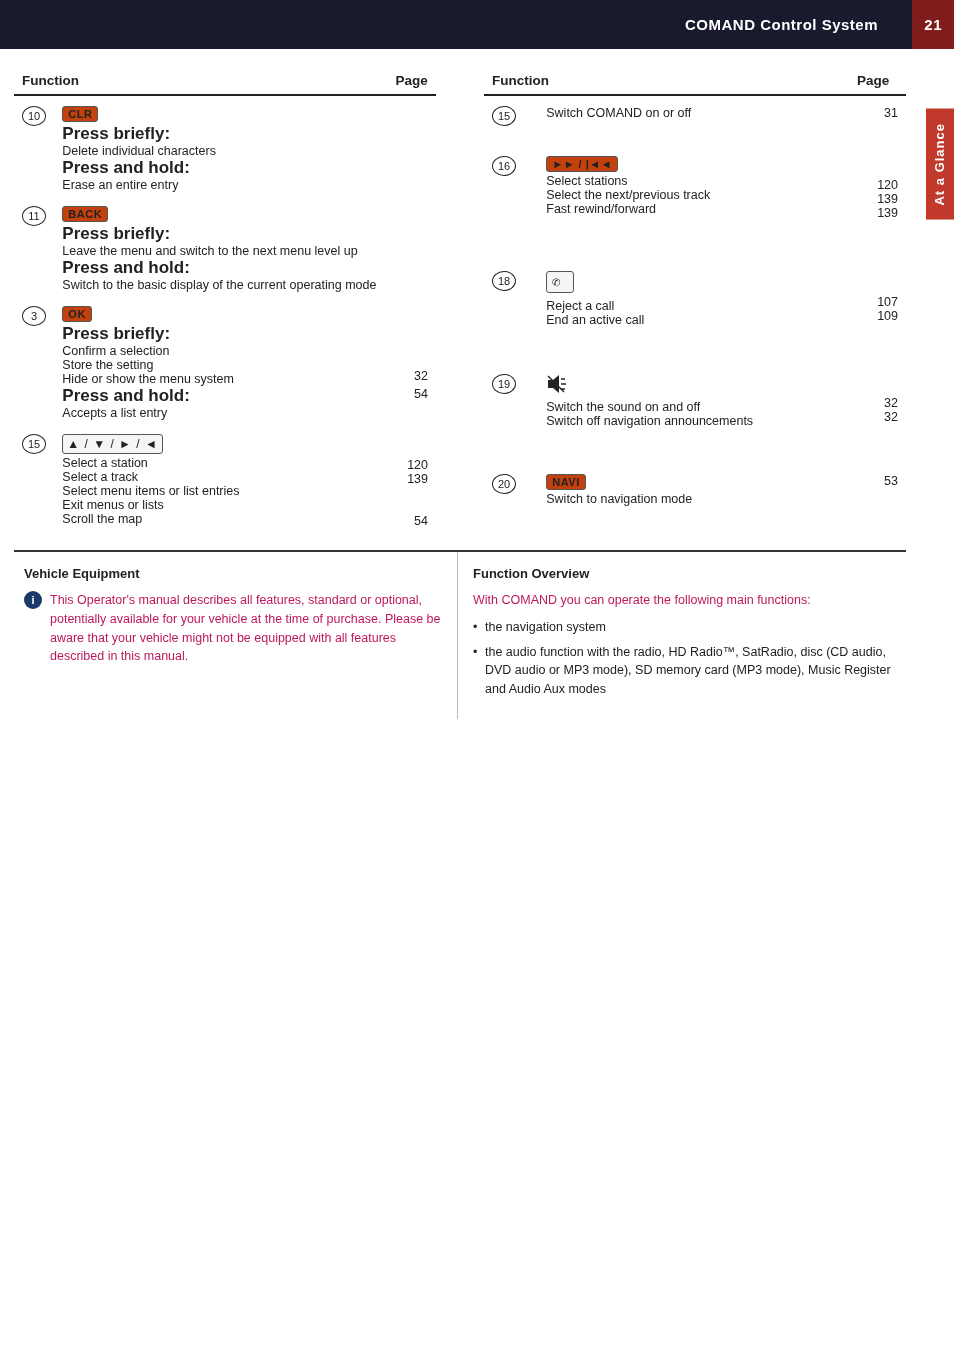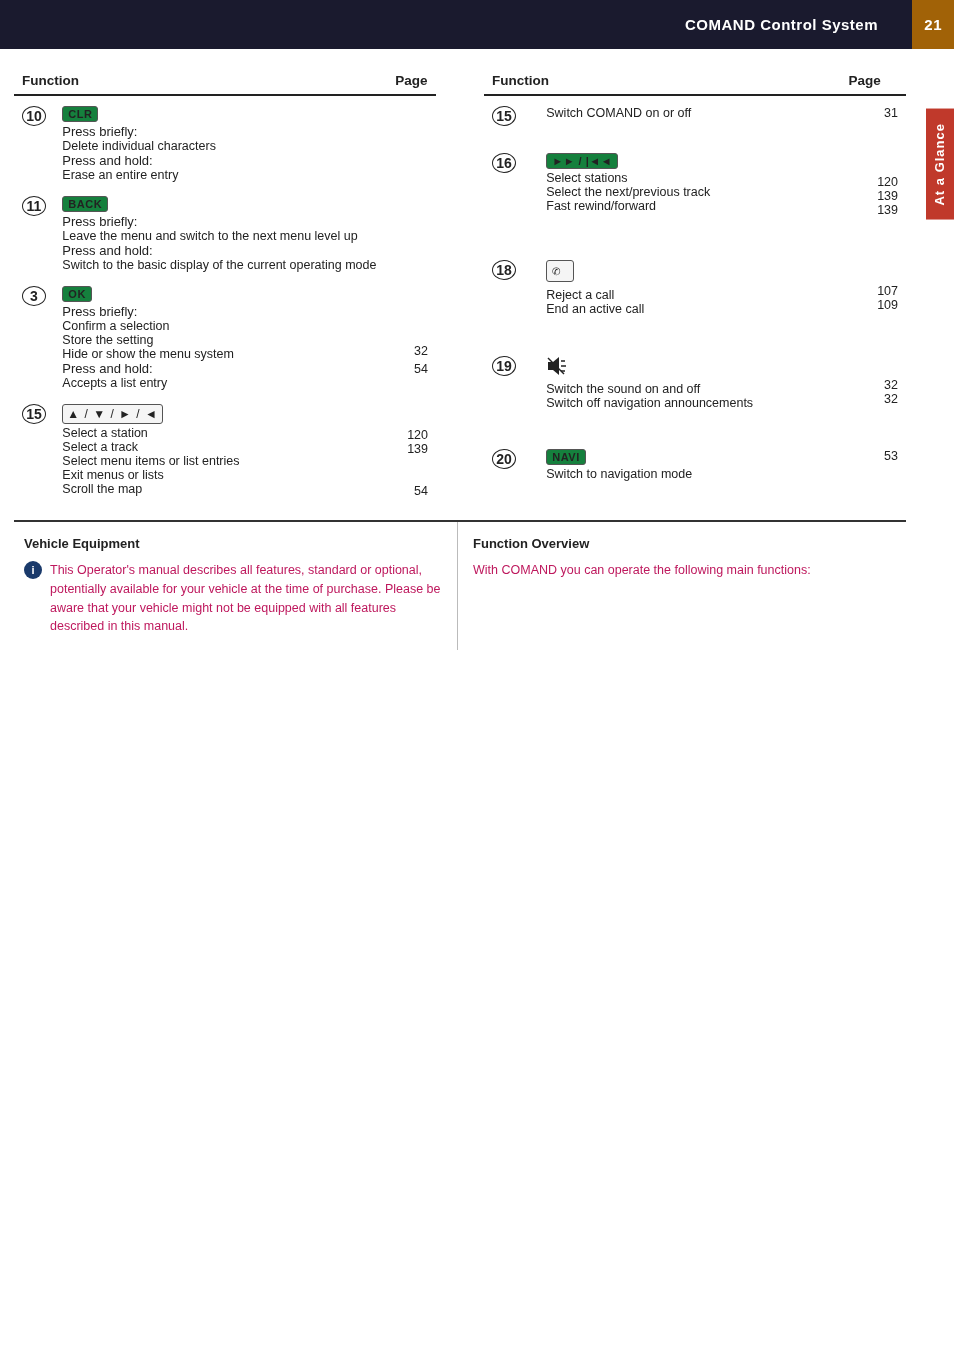--- a/index.html
+++ b/index.html
@@ -17,21 +17,21 @@
       background: #1a1a2e;
       color: #fff;
       text-align: right;
       padding: 8px 16px 8px 0;
       font-size: 15px;
       font-weight: bold;
       letter-spacing: 0.5px;
       position: relative;
     }
     .header-page-num {
-      background: #a16207;
+      background: #7f1d1d;
       color: #fff;
       padding: 6px 12px;
       font-size: 15px;
       font-weight: bold;
       position: absolute;
       right: 0;
       top: 0;
       bottom: 0;
       display: flex;
       align-items: center;
@@ -79,21 +79,21 @@
     }
 
     .func-table th {
       font-weight: bold;
       font-size: 13.5px;
       padding: 6px 8px 6px 8px;
       border-bottom: 2px solid #222;
       text-align: left;
     }
     .func-table th.page-col {
-      text-align: left;
+      text-align: center;
     }
     .func-table td {
       padding: 4px 8px;
       vertical-align: top;
     }
     .func-table td.page-val {
       text-align: right;
       white-space: nowrap;
     }
     .func-table tr.row-top td {
@@ -105,40 +105,40 @@
       font-size: 12px;
     }
     .circle-num {
       display: inline-flex;
       align-items: center;
       justify-content: center;
       width: 24px;
       height: 20px;
       border-radius: 50%;
       border: 1.5px solid #222;
-      font-size: 14px;
-      font-weight: bold;
+      font-size: 11px;
+      font-weight: normal;
     }
 
     .key-badge {
       display: inline-block;
       border: 1.5px solid #555;
       border-radius: 3px;
       padding: 1px 5px;
       font-size: 11px;
       font-weight: bold;
-      background: #15803d;
+      background: #c2410c;
       color: #222;
       letter-spacing: 0.5px;
       margin-bottom: 2px;
     }
 
     .bold-label {
-      font-weight: normal;
-      font-size: 13px;
+      font-weight: bold;
+      font-size: 17px;
     }
 
     .func-desc {
       font-size: 12.5px;
       color: #222;
     }
 
     
     .arrow-group {
       font-size: 12px;
@@ -398,17 +398,21 @@
       <div class="bottom-left">
         <div class="bottom-section-title">Vehicle Equipment</div>
         <div class="info-row">
           <span class="info-icon">i</span>
           <span class="info-text">This Operator's manual describes all features, standard or optional, potentially available for your vehicle at the time of purchase. Please be aware that your vehicle might not be equipped with all features described in this manual.</span>
         </div>
       </div>
       <div class="bottom-right">
         <div class="bottom-section-title">Function Overview</div>
         <div class="info-text">With COMAND you can operate the following main functions:</div>
+        <ul class="bullet-list">
+          <li>the navigation system</li>
+          <li>the audio function with the radio, HD Radio™, SatRadio, disc (CD audio, DVD audio or MP3 mode), SD memory card (MP3 mode), Music Register and Audio Aux modes</li>
+        </ul>
       </div>
     </div>
 
   </div>
 </div>
 
 </body></html>

